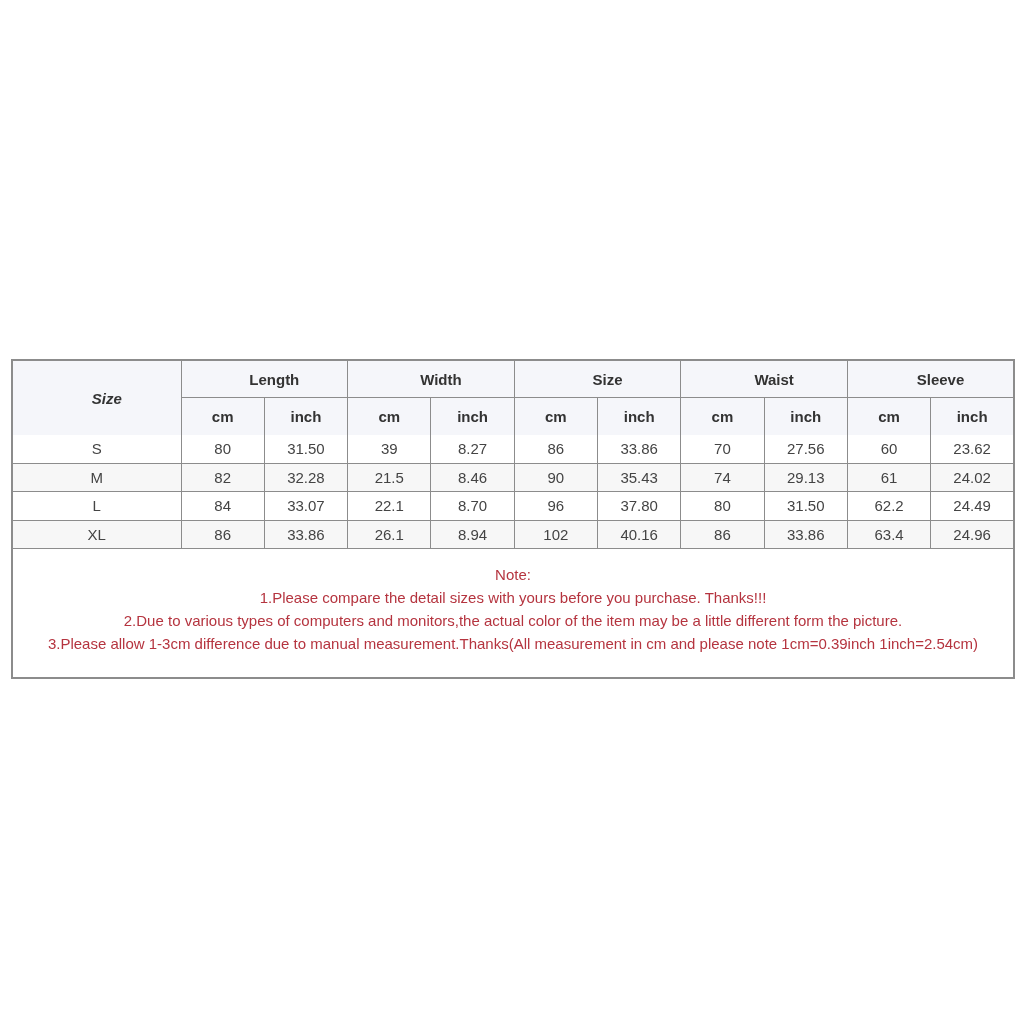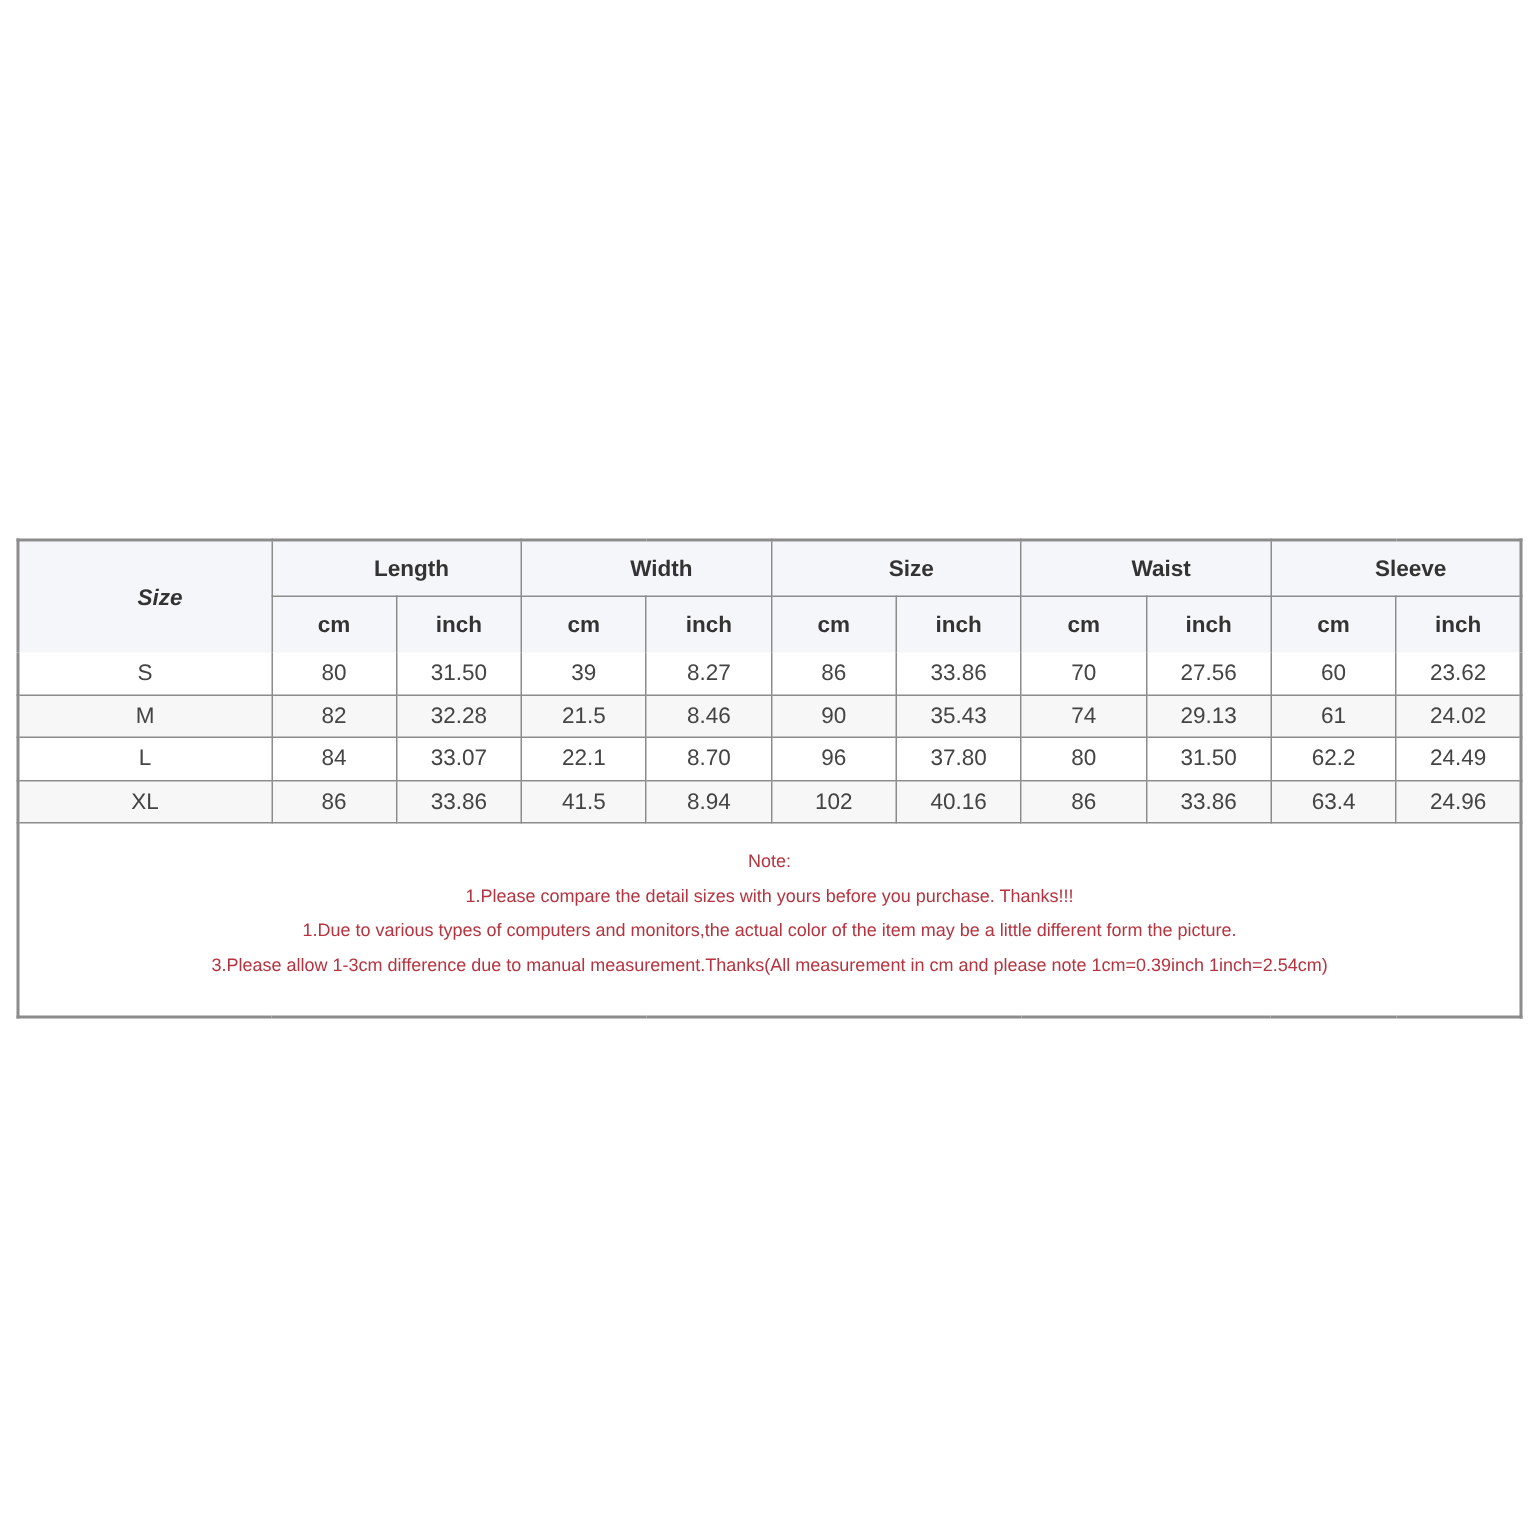--- a/index.html
+++ b/index.html
@@ -51,21 +51,21 @@
     .size-chart tbody tr.data-row.odd td { background: #ffffff; }
     .size-chart tbody tr.data-row.even td { background: #f7f7f7; }
     .size-chart tbody tr.data-row.first td { border-top: none; }
     .size-chart tbody tr.data-row.first td.unit-cell {
       border-left: 1.5px solid #8c8c8c;
     }
     .size-chart tbody tr.note-row td {
       height: 114px;
       background: #ffffff;
       color: #b5343f;
-      font-size: 12px;
+      font-size: 15px;
       line-height: 23px;
       padding-top: 14px;
       vertical-align: top;
       white-space: normal;
     }
     .note-line {
       display: block;
       white-space: nowrap;
     }
   </style>
@@ -145,31 +145,31 @@
       <td>37.80</td>
       <td>80</td>
       <td>31.50</td>
       <td>62.2</td>
       <td>24.49</td>
     </tr>
     <tr class="data-row even">
       <td>XL</td>
       <td>86</td>
       <td>33.86</td>
-      <td>41.5</td>
+      <td>26.1</td>
       <td>8.94</td>
       <td>102</td>
       <td>40.16</td>
       <td>86</td>
       <td>33.86</td>
       <td>63.4</td>
       <td>24.96</td>
     </tr>
     <tr class="note-row">
       <td colspan="11">
         <span class="note-line">Note:</span>
         <span class="note-line">1.Please compare the detail sizes with yours before you purchase. Thanks!!!</span>
-        <span class="note-line">1.Due to various types of computers and monitors,the actual color of the item may be a little different form the picture.</span>
+        <span class="note-line">2.Due to various types of computers and monitors,the actual color of the item may be a little different form the picture.</span>
         <span class="note-line">3.Please allow 1-3cm difference due to manual measurement.Thanks(All measurement in cm and please note 1cm=0.39inch 1inch=2.54cm)</span>
       </td>
     </tr>
   </tbody>
 </table>
 
 </body></html>

